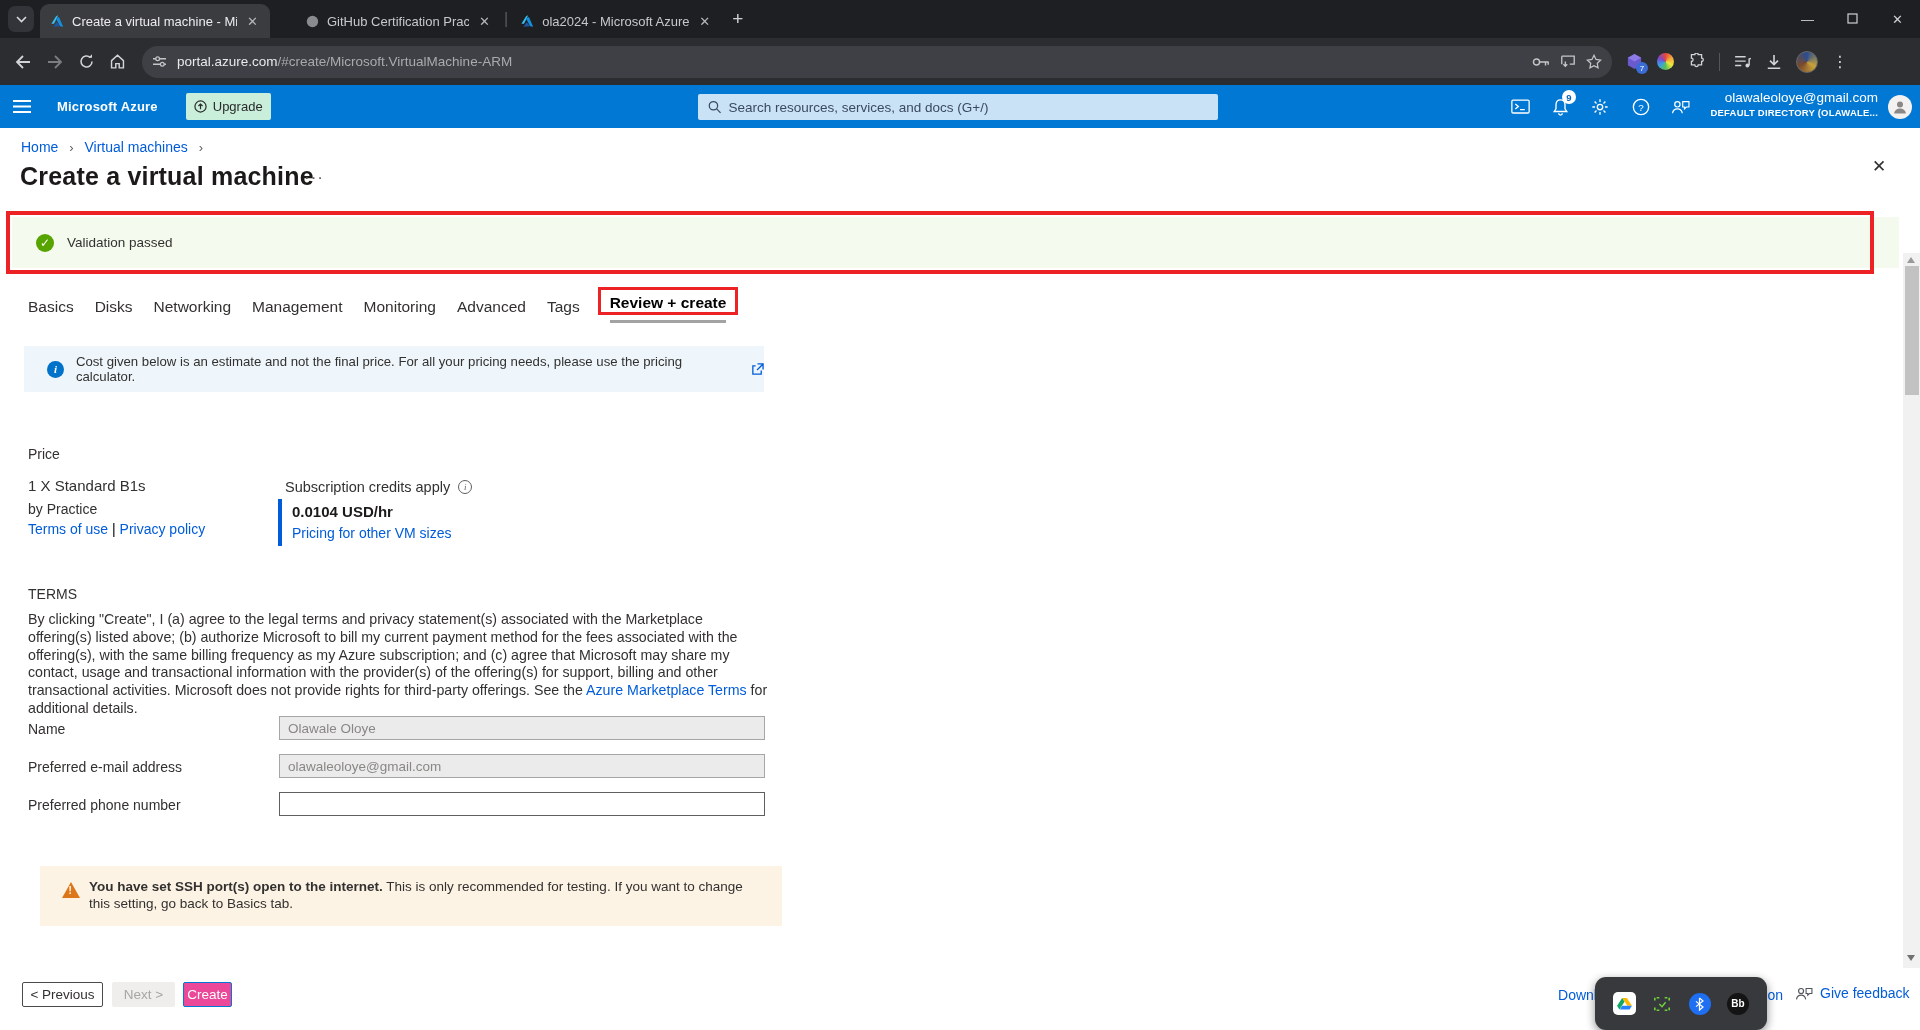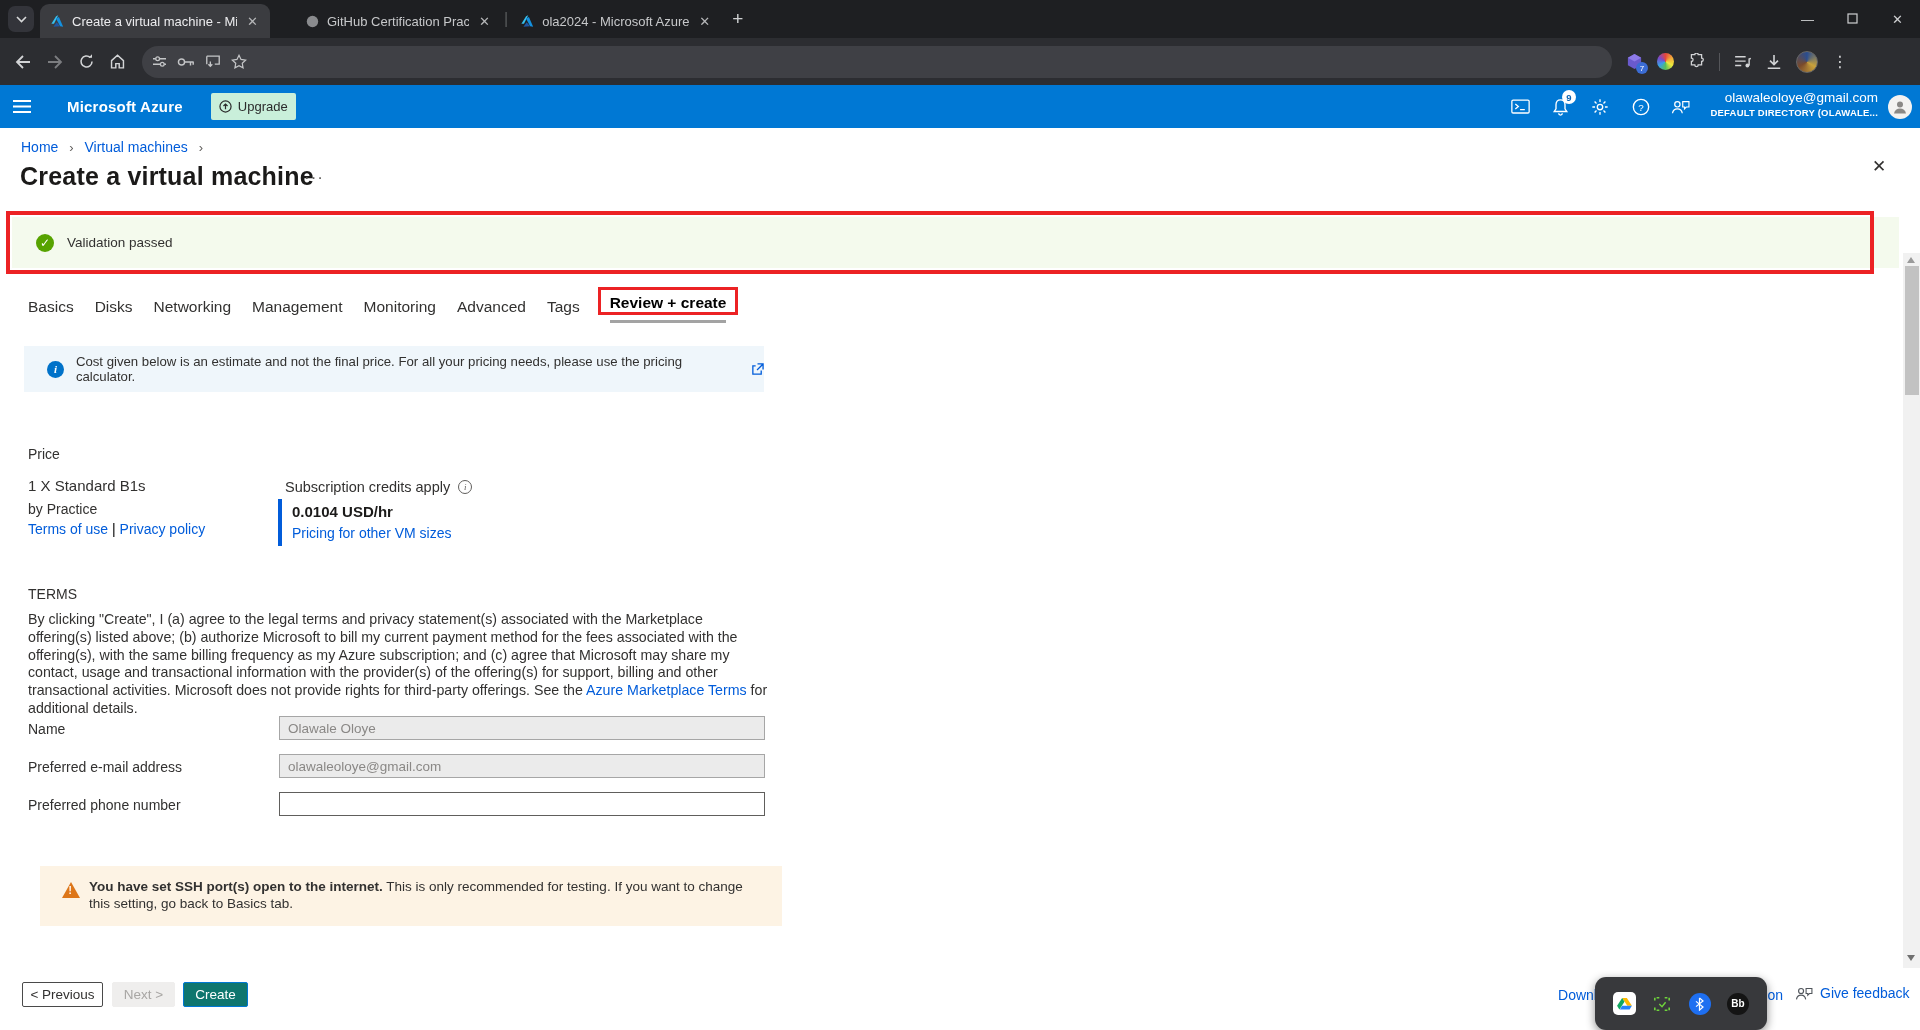--- a/index.html
+++ b/index.html
@@ -28,21 +28,21 @@
   .urltext b { color:#e8e9ea; font-weight:normal; }
   .pill-ic { color:#c4c5c7; display:flex; align-items:center; }
   .tb-right { display:flex; align-items:center; gap:14px; margin-left:14px; color:#d3d4d6; }
   .extbadge { position:absolute; right:-5px; bottom:-4px; background:#3b6cd4; color:#fff; font-size:8px; width:12px; height:12px; border-radius:6px; display:flex; align-items:center; justify-content:center; }
   .colorwheel { width:17px; height:17px; border-radius:50%; background:conic-gradient(#e5473c,#f2a93b,#efe93c,#58c05a,#3a9ee8,#7d49c9,#e5473c); }
   .tbdivider { width:1px; height:18px; background:#55565a; }
   .profile-avatar { width:22px; height:22px; border-radius:50%; background:conic-gradient(#2a4d8f,#c9a23a,#7a4a2b,#2a4d8f); border:1px solid #666; }
 
   
   .azbar { left:0; top:85px; width:1920px; height:43px; background:#0078d4; display:flex; align-items:center; color:#fff; }
-  .az-brand { font-size:15px; font-weight:bold; margin-left:36px; letter-spacing:.2px; }
+  .az-brand { font-size:13px; font-weight:bold; margin-left:26px; letter-spacing:.2px; }
   .upgrade { margin-left:28px; display:flex; align-items:center; gap:6px; background:#c9efda; color:#2b2b2b; font-size:13px; height:27px; padding:0 8px; border-radius:2px; }
   .azsearch { position:absolute; left:698px; top:9px; width:520px; height:26px; background:#c9e2f5; border-radius:2px; display:flex; align-items:center; gap:7px; padding:0 10px; color:#3b4a5f; }
   .azsearch input { border:none; outline:none; background:transparent; font-size:13.5px; color:#3b4a5f; width:100%; font-family:inherit; }
   .azsearch input::placeholder { color:#3b4a5f; opacity:1; }
   .az-ic { position:absolute; top:0; height:43px; display:flex; align-items:center; justify-content:center; width:34px; color:#fff; }
   .bellbadge { position:absolute; top:5px; right:1px; background:#fff; color:#0b64b5; width:14px; height:14px; border-radius:7px; font-size:9.5px; display:flex; align-items:center; justify-content:center; font-weight:bold; }
   .az-account { position:absolute; right:42px; top:5px; text-align:right; line-height:1.25; }
   .az-email { font-size:13.5px; }
   .az-dir { font-size:9.5px; font-weight:bold; letter-spacing:.2px; }
   .az-avatar { position:absolute; right:8px; top:10px; width:24px; height:24px; border-radius:50%; background:#f3f2f1; display:flex; align-items:center; justify-content:center; }
@@ -97,21 +97,21 @@
   .vscroll { left:1903px; top:253px; width:17px; height:715px; background:#f1f1f1; }
   .vthumb { position:absolute; left:1.5px; top:13px; width:14px; height:129px; background:#c2c2c2; }
   .varrow { position:absolute; left:4px; width:0; height:0; border-left:4.5px solid transparent; border-right:4.5px solid transparent; }
   .varrow.up { top:4px; border-bottom:6px solid #9a9a9a; }
   .varrow.down { top:702px; border-top:6px solid #707070; }
 
   .footer { left:0; top:968px; width:1920px; height:62px; background:#fff; }
   .fbtn { position:absolute; top:14px; height:25px; font-size:13.5px; font-family:inherit; border-radius:2px; display:flex; align-items:center; justify-content:center; }
   .btn-prev { left:22px; width:81px; background:#fff; border:1px solid #4a4a4a; color:#323130; }
   .btn-next { left:112px; width:63px; background:#efeeed; border:1px solid #efeeed; color:#a8a6a4; }
-  .btn-create { left:183px; width:65px; background:#0f766e; border:1px solid #0078d4; color:#fff; }
+  .btn-create { left:183px; width:49px; background:#ec4899; border:1px solid #0078d4; color:#fff; }
   .dl-link { position:absolute; top:19px; right:137px; font-size:14px; white-space:nowrap; }
   .feedback { position:absolute; top:17px; left:1795px; display:flex; align-items:center; gap:7px; font-size:14px; }
   .feedback .ic { color:#50555b; display:flex; }
 
   .tray { left:1595px; top:977px; width:172px; height:53px; background:#38393c; border-radius:11px; box-shadow:0 3px 10px rgba(0,0,0,.45); display:flex; align-items:center; justify-content:space-around; padding:0 10px; }
   .tray-drive { width:23px; height:23px; background:#fff; border-radius:5px; display:flex; align-items:center; justify-content:center; }
   .tray-bt { width:22px; height:22px; border-radius:50%; background:#1e6ff1; color:#fff; display:flex; align-items:center; justify-content:center; }
   .tray-dark { width:22px; height:22px; border-radius:50%; background:#141414; color:#fff; font-size:10px; display:flex; align-items:center; justify-content:center; font-weight:bold; }
   svg { display:block; }
 </style>
@@ -185,20 +185,21 @@
         </svg>
       </span>
     <div class="urlpill">
       <span class="pill-ic">
           <svg width="15" height="13" viewBox="0 0 16 14">
             <path d="M1 4h14M1 10h14" stroke="currentColor" stroke-width="1.5"></path>
             <circle cx="6" cy="4" r="2" fill="#3f4045" stroke="currentColor" stroke-width="1.4"></circle>
             <circle cx="11" cy="10" r="2" fill="#3f4045" stroke="currentColor" stroke-width="1.4"></circle>
           </svg>
         </span>
+      <span class="urltext"><b>portal.azure.com</b><span>/#create/Microsoft.VirtualMachine-ARM</span></span>
       <span class="pill-ic">
           <svg width="18" height="12" viewBox="0 0 20 12">
             <circle cx="5" cy="6" r="3.4" stroke="currentColor" stroke-width="1.6" fill="none"></circle>
             <path d="M8.5 6h10M15 6v4M18 6v3" stroke="currentColor" stroke-width="1.6" fill="none"></path>
           </svg>
         </span>
       <span class="pill-ic">
           <svg width="16" height="15" viewBox="0 0 18 16">
             <path d="M2 2h14v9h-5M2 11V2" stroke="currentColor" stroke-width="1.5" fill="none"></path>
             <path d="M6 8v5M3.8 11l2.2 2.3L8.2 11" stroke="currentColor" stroke-width="1.5" fill="none"></path>
@@ -249,20 +250,27 @@
         </svg>
       </span>
     <span class="az-brand">Microsoft Azure</span>
     <span class="upgrade">
       <svg width="13" height="13" viewBox="0 0 14 14">
           <circle cx="7" cy="7" r="6" stroke="#2b2b2b" stroke-width="1.3" fill="none"></circle>
           <path d="M7 10V4.5M4.8 6.5L7 4.3l2.2 2.2" stroke="#2b2b2b" stroke-width="1.3" fill="none"></path>
         </svg>
       <span>Upgrade</span>
     </span>
+    <div class="azsearch">
+      <svg width="14" height="14" viewBox="0 0 16 16">
+          <circle cx="6.5" cy="6.5" r="5" stroke="#3b4a5f" stroke-width="1.5" fill="none"></circle>
+          <path d="M10.3 10.3L15 15" stroke="#3b4a5f" stroke-width="1.5"></path>
+        </svg>
+      <input placeholder="Search resources, services, and docs (G+/)" style="">
+    </div>
     <span class="az-ic" style="left:1503px;">
         <svg width="19" height="15" viewBox="0 0 22 17">
           <rect x="1" y="1" width="20" height="15" rx="1.5" stroke="currentColor" stroke-width="1.5" fill="none"></rect>
           <path d="M5 5.5l3.5 3L5 11.5M10.5 12H16" stroke="currentColor" stroke-width="1.5" fill="none"></path>
         </svg>
       </span>
     <span class="az-ic" style="left:1543px;">
       <svg width="17" height="18" viewBox="0 0 18 20">
           <path d="M9 2c-3 0-5 2.2-5 5.5V12l-2 3h14l-2-3V7.5C14 4.2 12 2 9 2zM7 17a2 2 0 0 0 4 0" stroke="currentColor" stroke-width="1.5" fill="none"></path>
         </svg>

